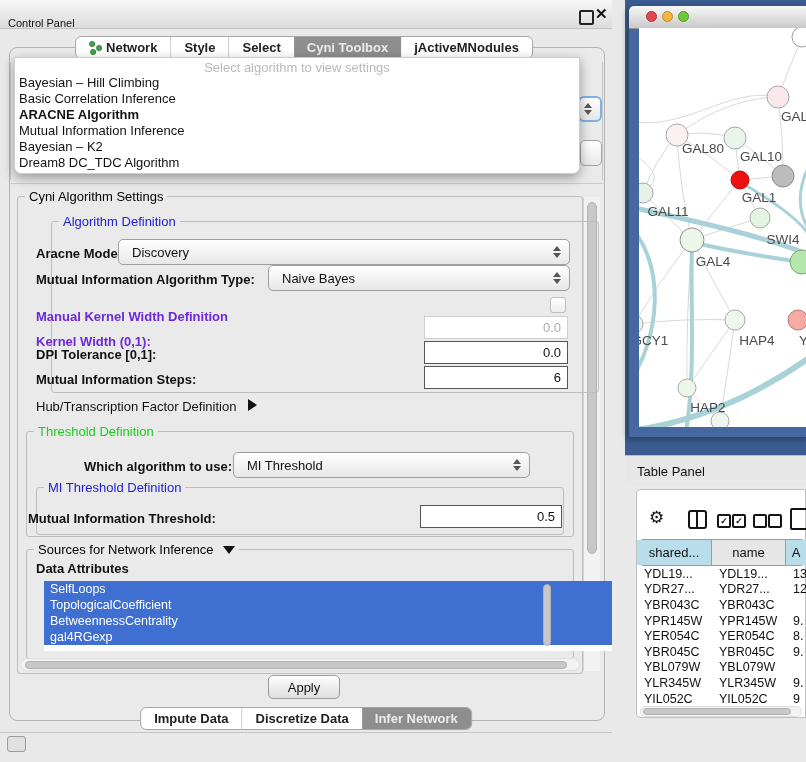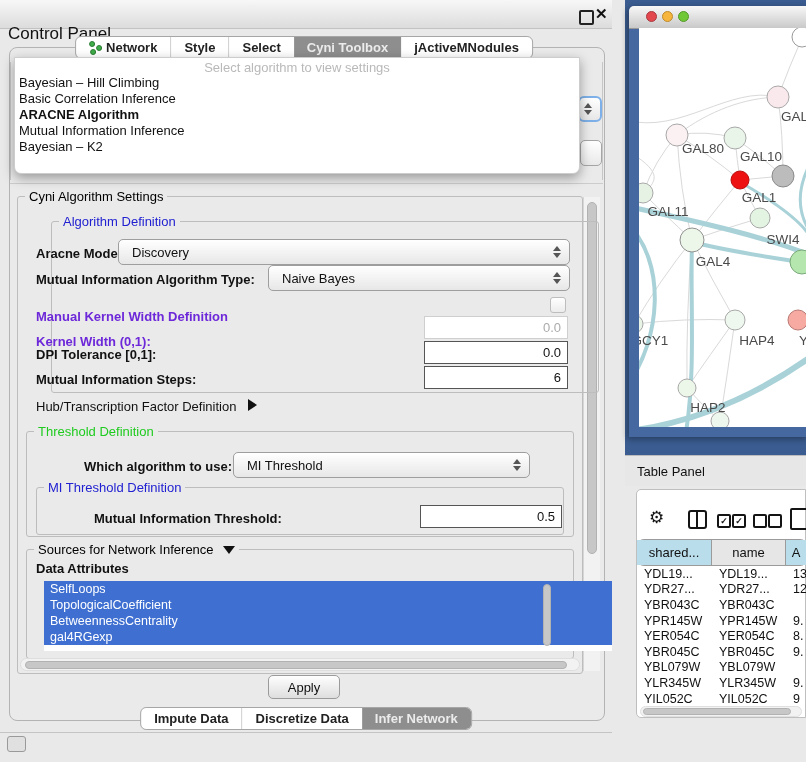--- a/index.html
+++ b/index.html
@@ -2,21 +2,21 @@
 <html><head>
 <meta charset="utf-8">
 <style>
   html,body{margin:0;padding:0;}
   #root{position:relative;width:806px;height:762px;background:#e9e9e9;overflow:hidden;
         font-family:"Liberation Sans",sans-serif;-webkit-font-smoothing:antialiased;}
   .abs{position:absolute;}
   
   .cp-titlebar{left:0;top:0;width:612px;height:28px;background:linear-gradient(#f7f7f7,#dcdcdc);
                border-bottom:1px solid #c2c2c2;}
-  .cp-title{left:8px;top:24px;font-size:17px;color:#111;}
+  .cp-title{left:8px;top:17px;font-size:11px;color:#111;}
   .float-btn{left:579px;top:10px;width:11px;height:11px;border:2px solid #222;border-radius:2px;background:transparent;}
   .close-btn{left:595px;top:5px;font-size:15px;font-weight:bold;color:#111;}
   
   .tabbar{display:flex;border:1px solid #a6a6a6;border-radius:6px;background:#fff;overflow:hidden;height:23px;box-sizing:border-box;}
   .tab{display:flex;align-items:center;gap:5px;padding:0 13px;font-size:13px;font-weight:bold;color:#222;
        border-left:1px solid #cfcfcf;white-space:nowrap;}
   .tab:first-child{border-left:none;}
   .tab.sel{background:#8e8e8e;color:#ececec;border-left:none;}
   .tab.aftersel{border-left:none;}
   
@@ -130,20 +130,21 @@
   <div class="abs" style="left:580px;top:140px;width:22px;height:26px;border:1px solid #a5a5a5;border-radius:5px;background:linear-gradient(#fff,#e9e9e9);box-sizing:border-box;"></div>
 
   <div class="abs popup">
     <div class="dd-ph">Select algorithm to view settings</div>
     <div id="dd-items">
         <div class="dd-item">Bayesian – Hill Climbing</div>
         <div class="dd-item">Basic Correlation Inference</div>
         <div class="dd-item bold">ARACNE Algorithm</div>
         <div class="dd-item">Mutual Information Inference</div>
         <div class="dd-item">Bayesian – K2</div>
+        <div class="dd-item">Dream8 DC_TDC Algorithm</div>
       </div>
   </div>
 
   <div class="abs gb" style="left:17px;top:196px;width:564px;height:476px;">
     <span class="gbt">Cyni Algorithm Settings</span>
   </div>
 
   <div class="abs sb-track" style="left:583px;top:197px;width:16px;height:474px;border-left:1px solid #d6d6d6;">
     <div class="abs sb-thumb" style="left:3px;top:5px;width:10px;height:352px;"></div>
   </div>
@@ -185,21 +186,21 @@
     <span class="gbt green">Threshold Definition</span>
   </div>
   <div class="abs lbl" style="left:84px;top:459px;">Which algorithm to use:</div>
   <div class="abs combo" style="left:233px;top:452px;width:297px;height:26px;">
     <span>MI Threshold</span>
       <span class="spin"></span>
   </div>
   <div class="abs gb" style="left:36px;top:487px;width:526px;height:46px;">
     <span class="gbt blue">MI Threshold Definition</span>
   </div>
-  <div class="abs lbl" style="left:46px;top:511px;padding-left:48px;">Mutual Information Threshold:</div>
+  <div class="abs lbl" style="left:28px;top:511px;">Mutual Information Threshold:</div>
   <div class="abs field" style="left:420px;top:505px;width:142px;height:23px;">
       <span>0.5</span>
     </div>
 
   <div class="abs gb" style="left:26px;top:549px;width:546px;height:108px;">
     <span class="gbt">
       <span>Sources for Network Inference</span>
       <span class="arrow-down" style="margin-left:6px;"></span>
     </span>
   </div>

